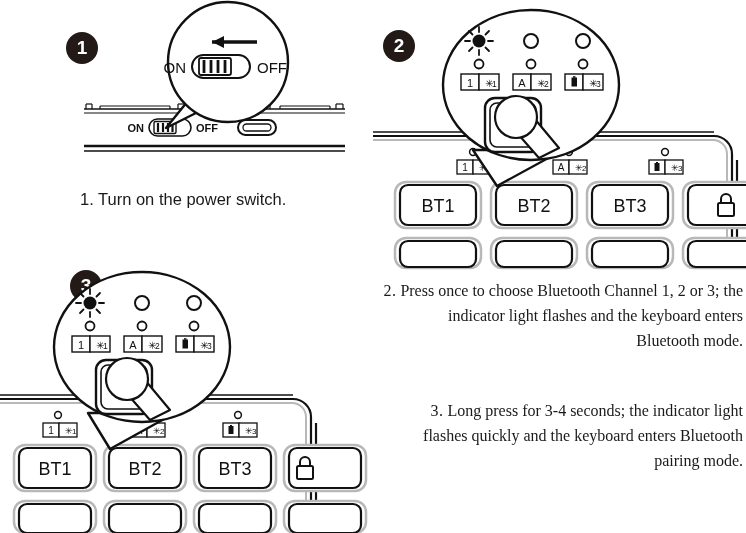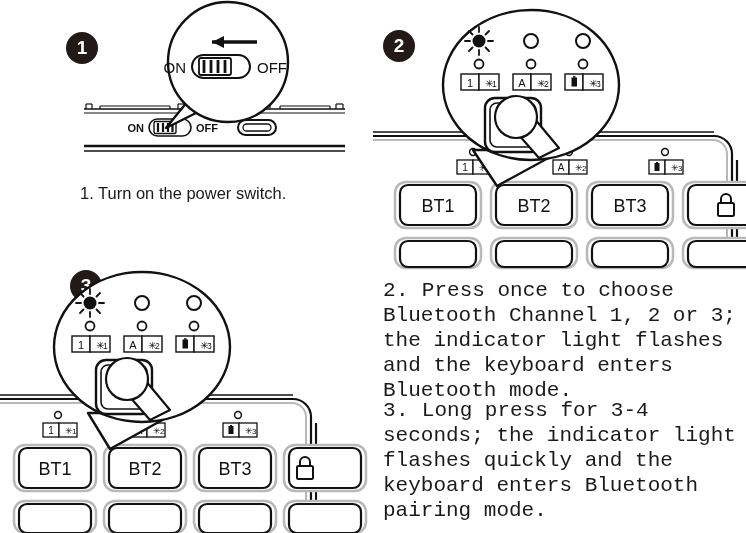--- a/index.html
+++ b/index.html
@@ -38,25 +38,26 @@
   
   .caption-plain {
     position: absolute;
     font-family: "Liberation Sans", sans-serif;
     font-size: 16.5px;
     color: #1a1a1a;
     white-space: nowrap;
   }
   .caption-geo {
     position: absolute;
-    font-family: Liberation Mono, monospace;
-    font-size: 21px;
+    font-family: Liberation Serif, serif;
+    font-size: 16px;
     line-height: 25px;
     color: #1a1a1a;
     width: 360px;
+    text-align: right;
   }
   .caption-geo .num { letter-spacing: 0.5px; }
 
   svg { display: block; overflow: visible; }
   .p1svg, .p2svg, .p3svg { position: absolute; }
 </style>
 </head>
 <body>
 
 <div class="panel" style="left:0; top:0; width:373px; height:230px;">
@@ -134,21 +135,21 @@
       <g stroke="#111" stroke-width="2.8">
         <path d="M204,60 L204,73"></path>
         <path d="M211,60 L211,73"></path>
         <path d="M218,60 L218,73"></path>
         <path d="M225,60 L225,73"></path>
       </g>
       <text x="257" y="73" font-family="'Liberation Sans', sans-serif" font-size="15" fill="#111">OFF</text>
     </g>
   </svg>
 
-  <div class="caption-plain" style="left:80px; top:184px;">1. Turn on the power switch.</div>
+  <div class="caption-plain" style="left:80px; top:190px;">1. Turn on the power switch.</div>
 </div>
 
 <div class="panel" style="left:373px; top:0; width:373px; height:250px;">
 
   <div class="badge" style="left:10px; top:30px;">2</div>
 
   <svg class="p2svg" style="left:0; top:0;" width="373" height="250" viewBox="0 0 373 250">
 
     <g>
       <path d="M0,140 L340,140 A14,14 0 0 1 354,154 L354,250" fill="none" stroke="#b8b8b8" stroke-width="2"></path>

